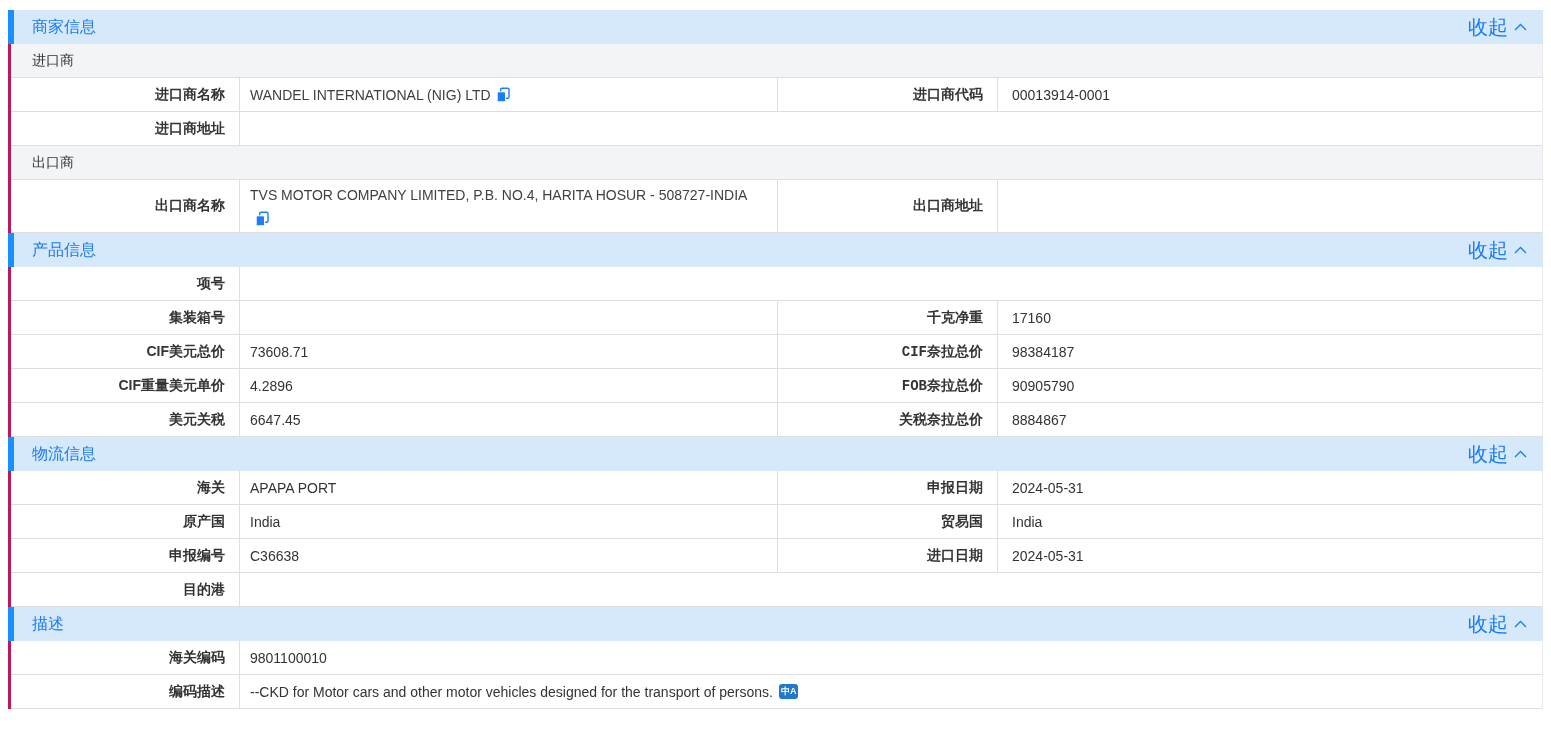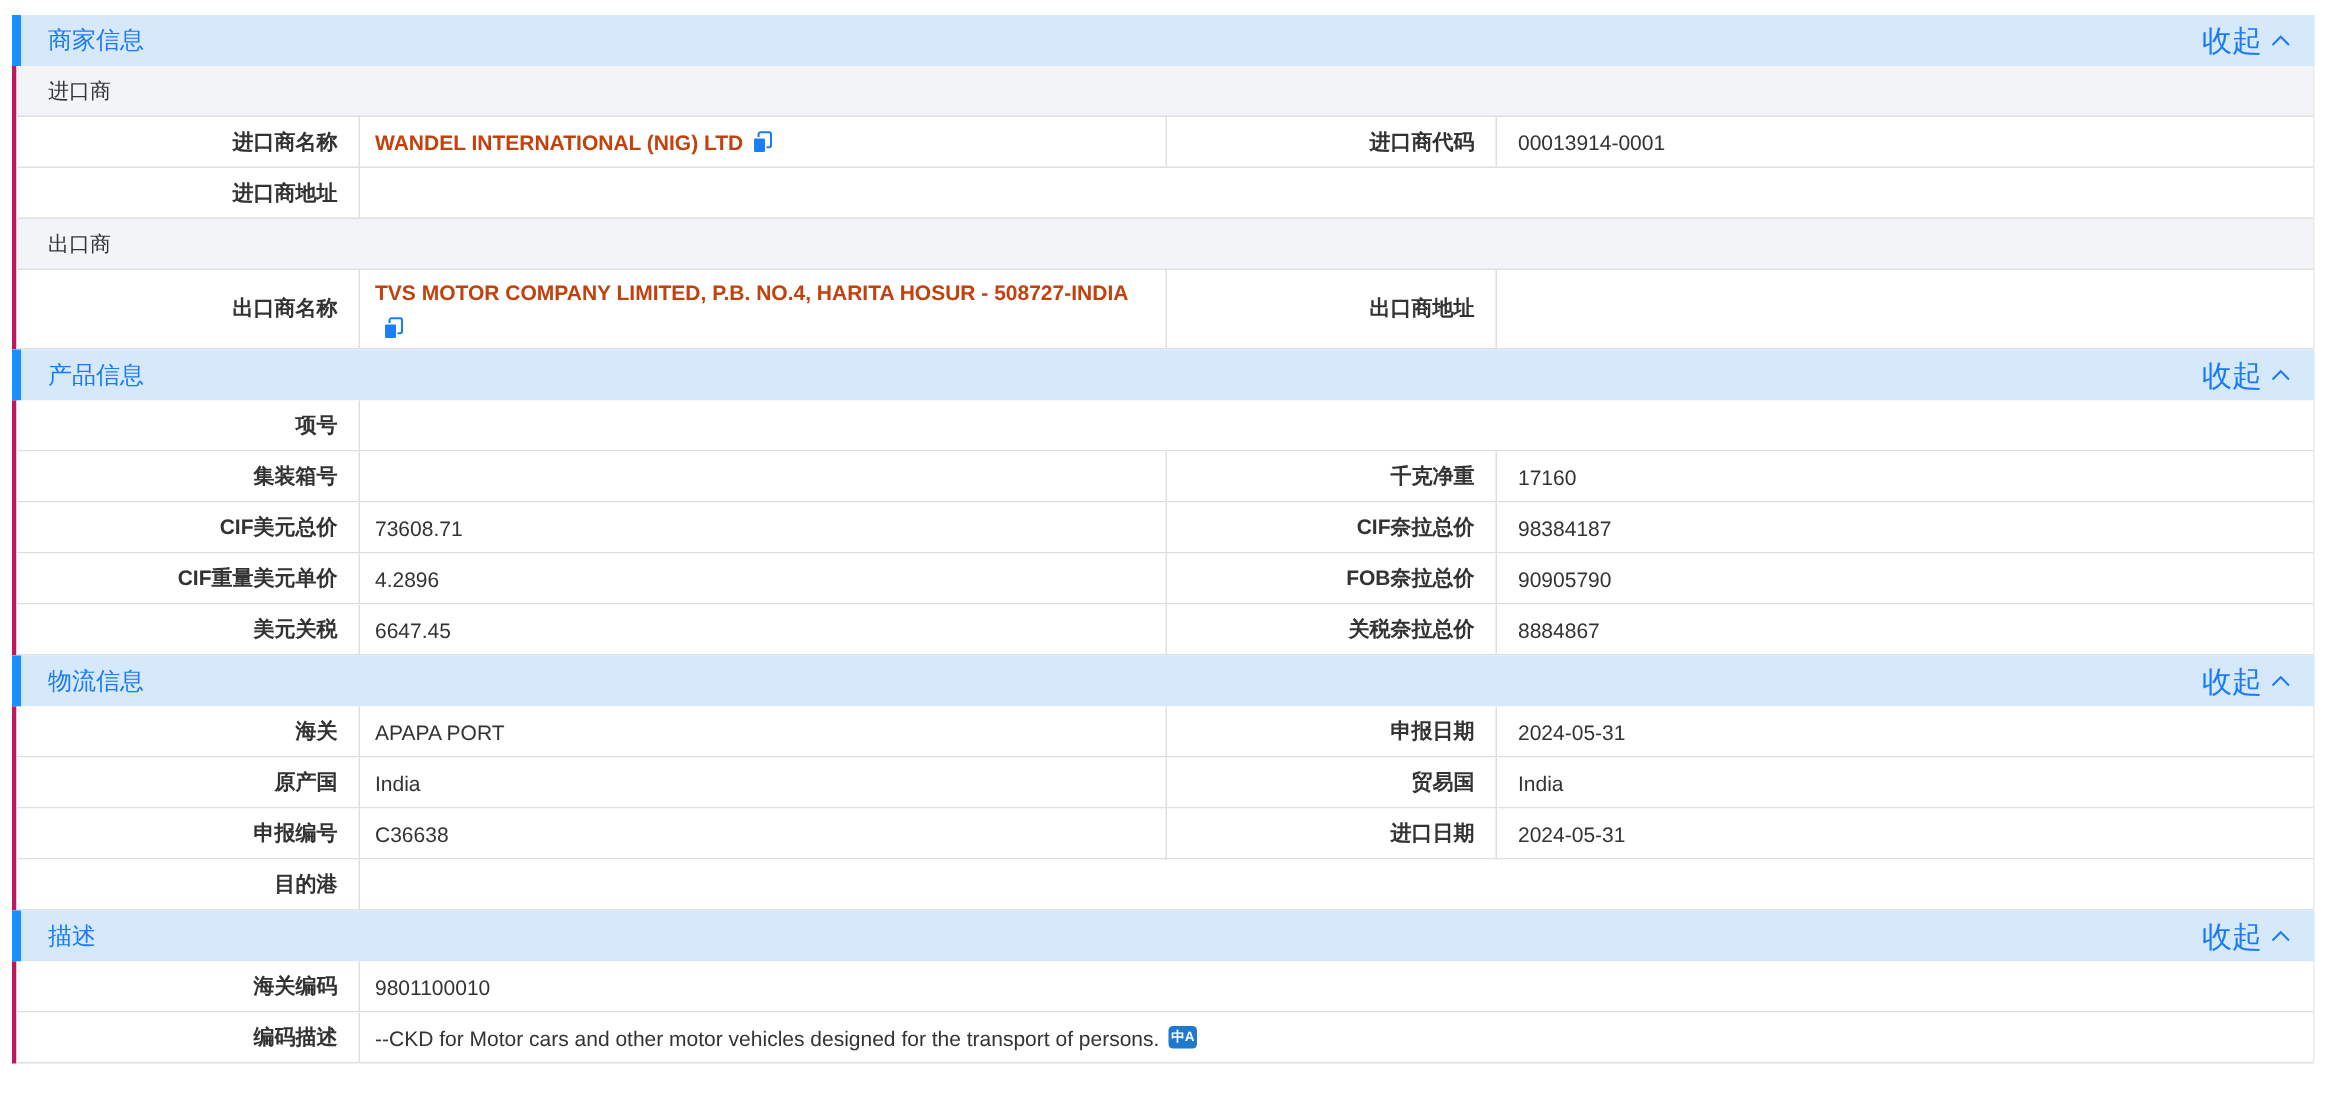--- a/index.html
+++ b/index.html
@@ -53,26 +53,26 @@
   .cell { display: flex; align-items: center; }
   .lbl {
     justify-content: flex-end;
     font-weight: bold;
     padding-right: 14px;
     border-right: 1px solid #dfdfdf;
     color: #333;
   }
   .w1 { width: 229px; flex: none; }
   .v1 { width: 538px; flex: none; padding-left: 10px; border-right: 1px solid #dfdfdf; }
-  .w2 { width: 220px; flex: none; }
+  .w2 { width: 220px; flex: none; font-family: Liberation Mono, monospace; }
   .v2 { flex: 1 1 auto; padding-left: 14px; }
   .vfull { flex: 1 1 auto; padding-left: 10px; }
   .v1.wrapcell { display: block; padding: 5px 12px 5px 10px; line-height: 21px; }
 
-  .link { color: #c2410c; text-decoration: none; cursor: pointer; font-weight: bold; }
+  .link { color: #404040; text-decoration: none; cursor: pointer; }
 
   .copy-ico { display: inline-block; margin-left: 5px; vertical-align: -2px; cursor: pointer; line-height: 0; }
   .copy-ico svg { display: inline-block; vertical-align: middle; }
 
   .trans-ico {
     display: inline-block;
     margin-left: 6px;
     background: #2079cc;
     color: #ffffff;
     font-size: 9px;

